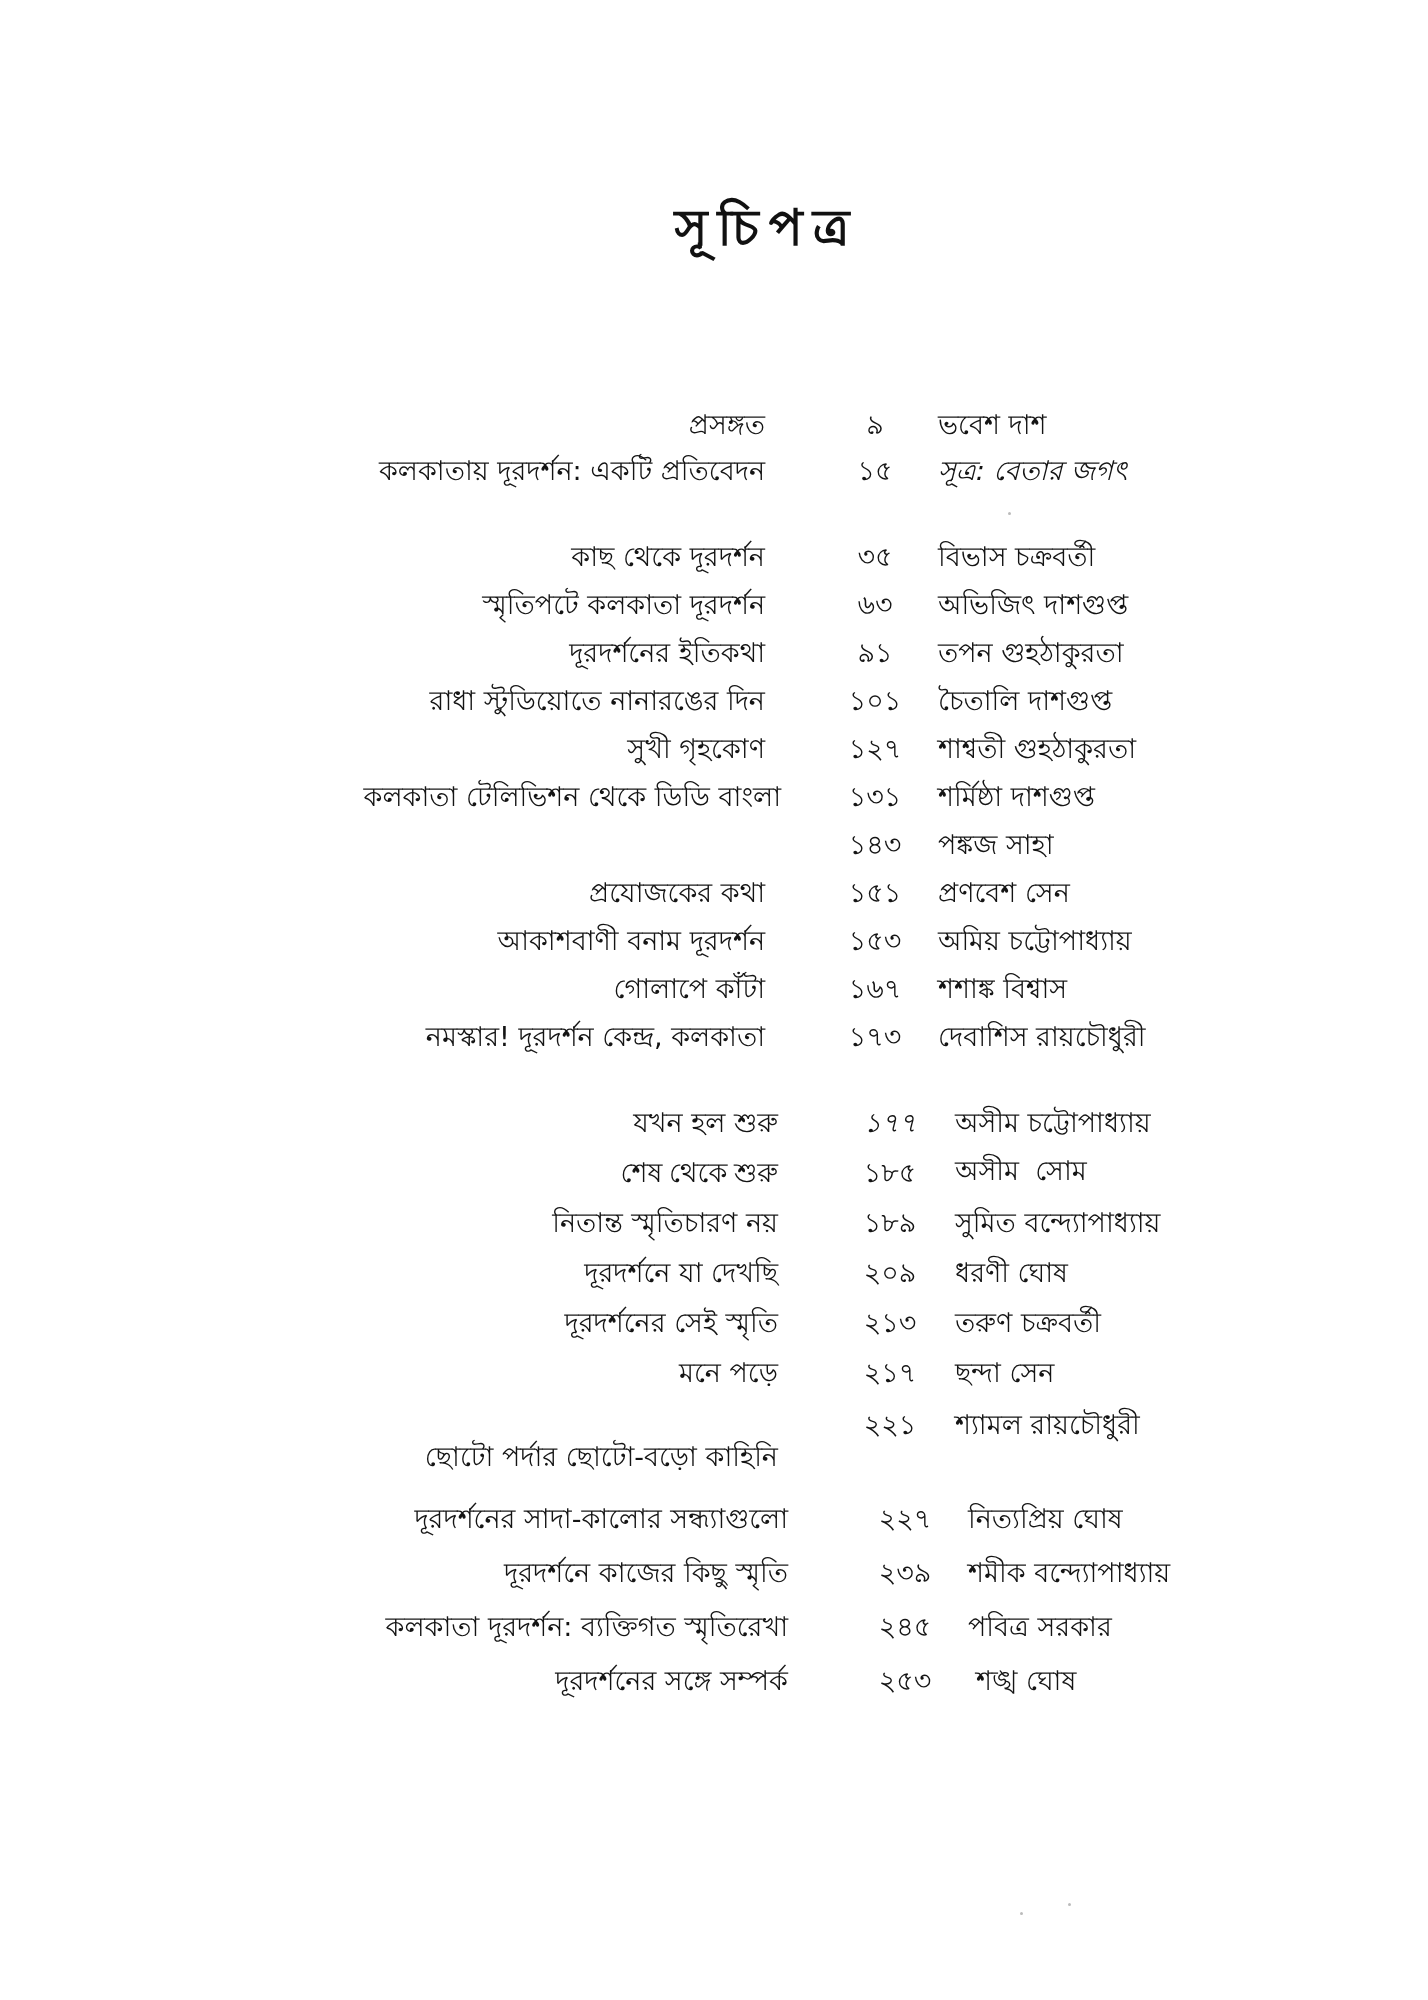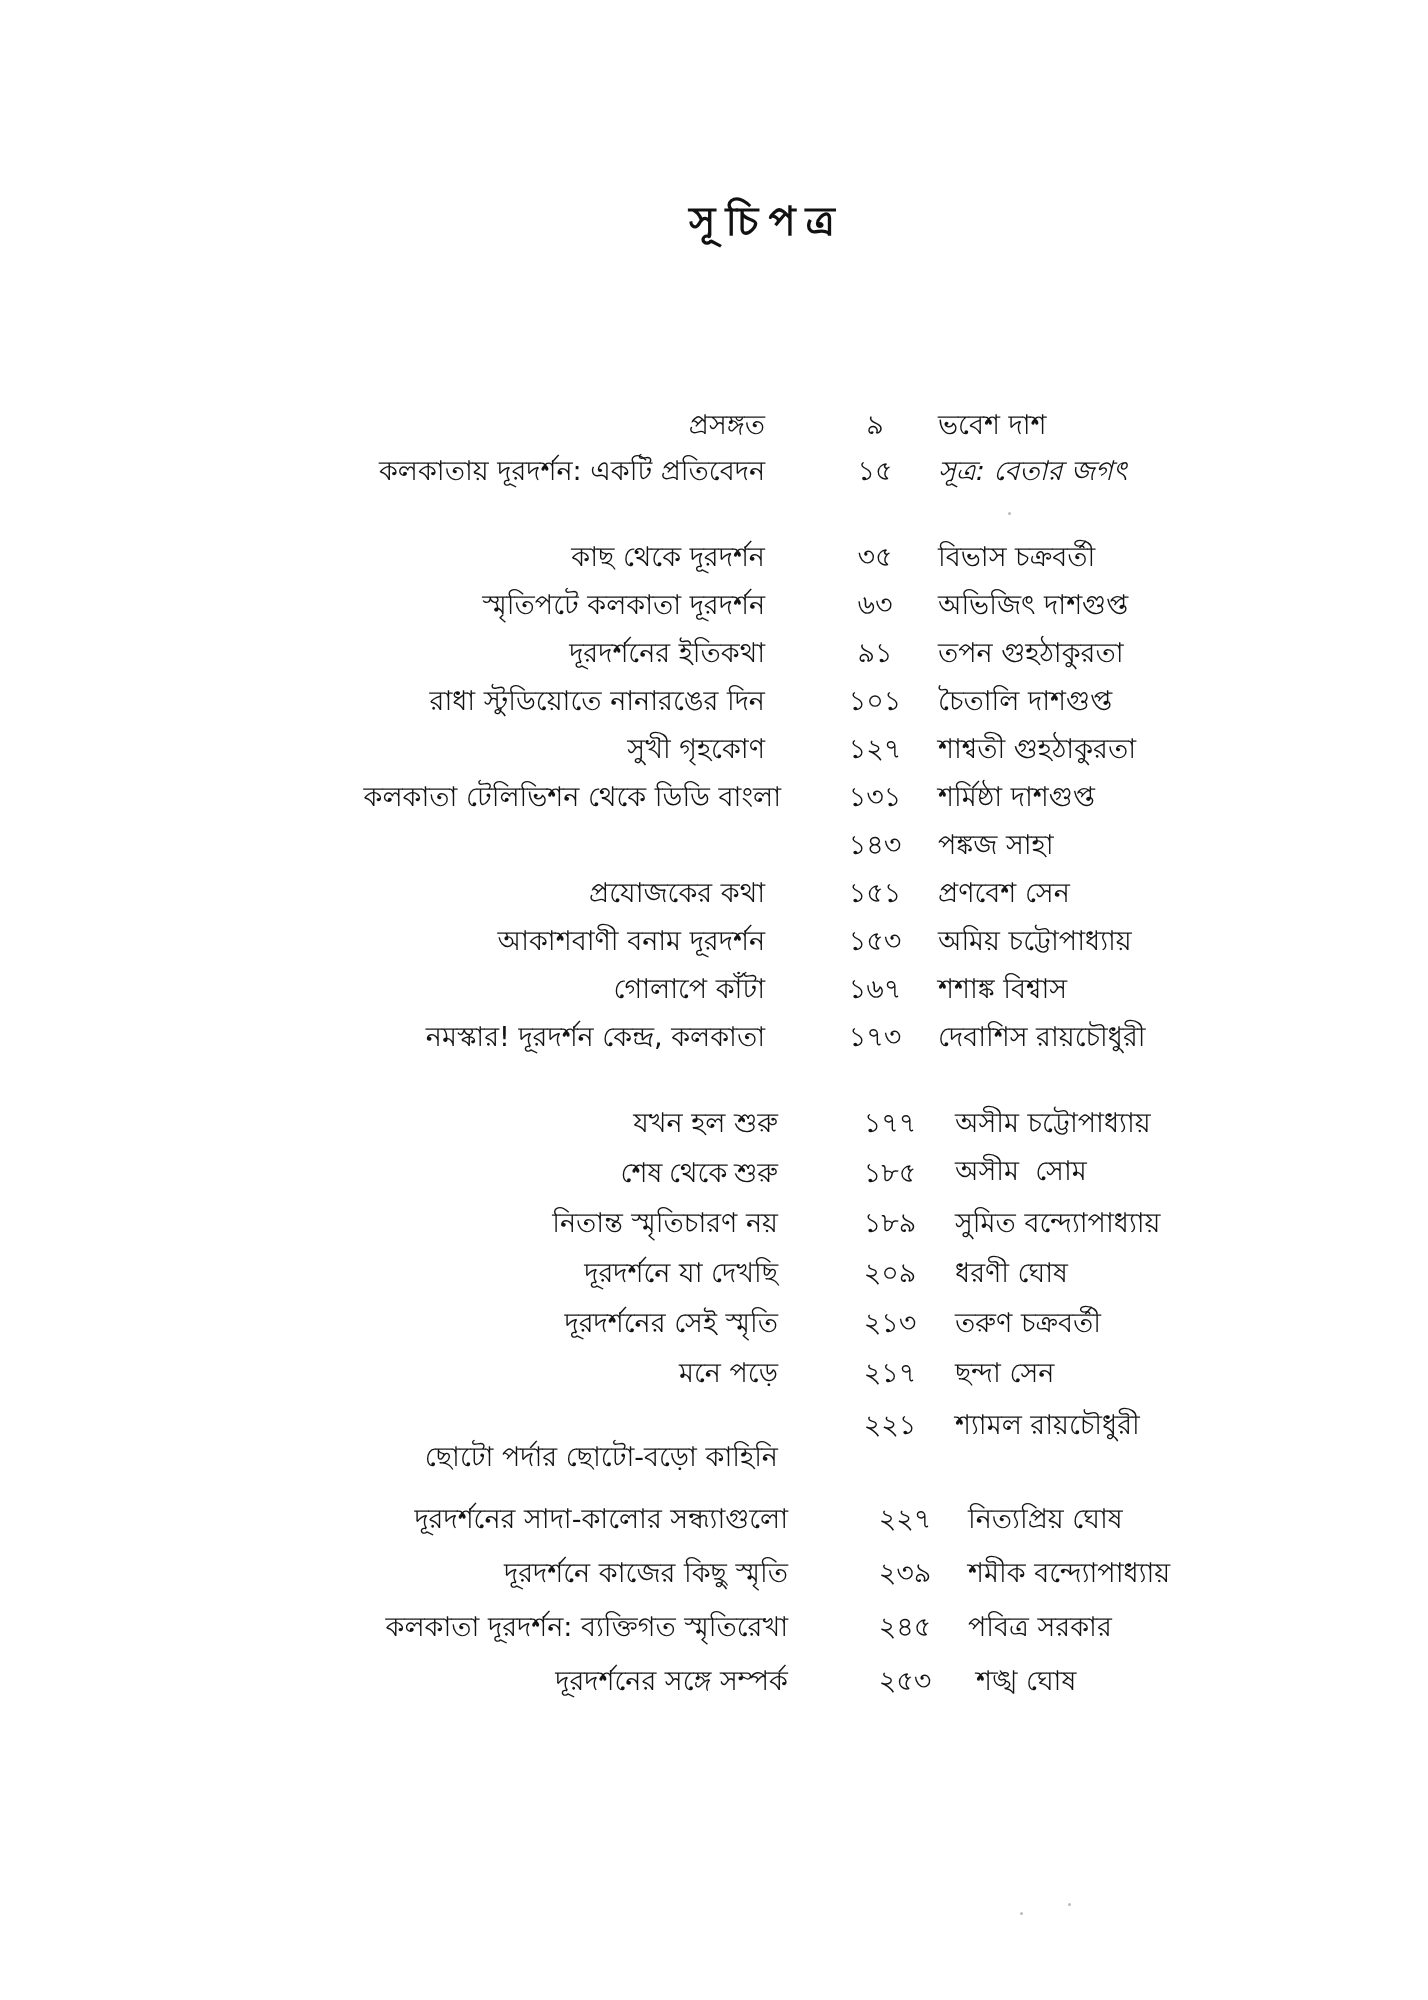--- a/index.html
+++ b/index.html
@@ -14,21 +14,21 @@
       overflow: hidden;
       font-family: "DejaVu Sans", "Liberation Sans", sans-serif;
       color: #141414;
     }
     .page-title {
       position: absolute;
       left: 0;
       width: 1428px;
       top: 190px;
       text-align: center;
-      font-size: 40px;
+      font-size: 50px;
       font-weight: bold;
       letter-spacing: 10px;
       color: #111;
       padding-left: 106px;
       box-sizing: border-box;
     }
     .toc {
       position: absolute;
       left: 0;
       top: 0;
@@ -140,21 +140,21 @@
     <span class="toc-author">শশাঙ্ক বিশ্বাস</span>
   </div>
   <div class="toc-row" style="top:1014px;">
     <span class="toc-title">নমস্কার! দূরদর্শন কেন্দ্র, কলকাতা</span>
     <span class="toc-page">১৭৩</span>
     <span class="toc-author">দেবাশিস রায়চৌধুরী</span>
   </div>
 
   <div class="toc-row" style="top:1100px;">
     <span class="toc-title" style="right:650px;">যখন হল শুরু</span>
-    <span class="toc-page" style="left:835px;">১৭৭</span>
+    <span class="toc-page" style="left:835px;font-style:italic;">১৭৭</span>
     <span class="toc-author" style="left:955px;">অসীম চট্টোপাধ্যায়</span>
   </div>
   <div class="toc-row" style="top:1150px;">
     <span class="toc-title" style="right:650px;font-family:Liberation Serif, serif;">শেষ থেকে শুরু</span>
     <span class="toc-page" style="left:835px;">১৮৫</span>
     <span class="toc-author" style="left:955px;font-family:Liberation Mono, monospace;">অসীম সোম</span>
   </div>
   <div class="toc-row" style="top:1200px;">
     <span class="toc-title" style="right:650px;">নিতান্ত স্মৃতিচারণ নয়</span>
     <span class="toc-page" style="left:835px;">১৮৯</span>

